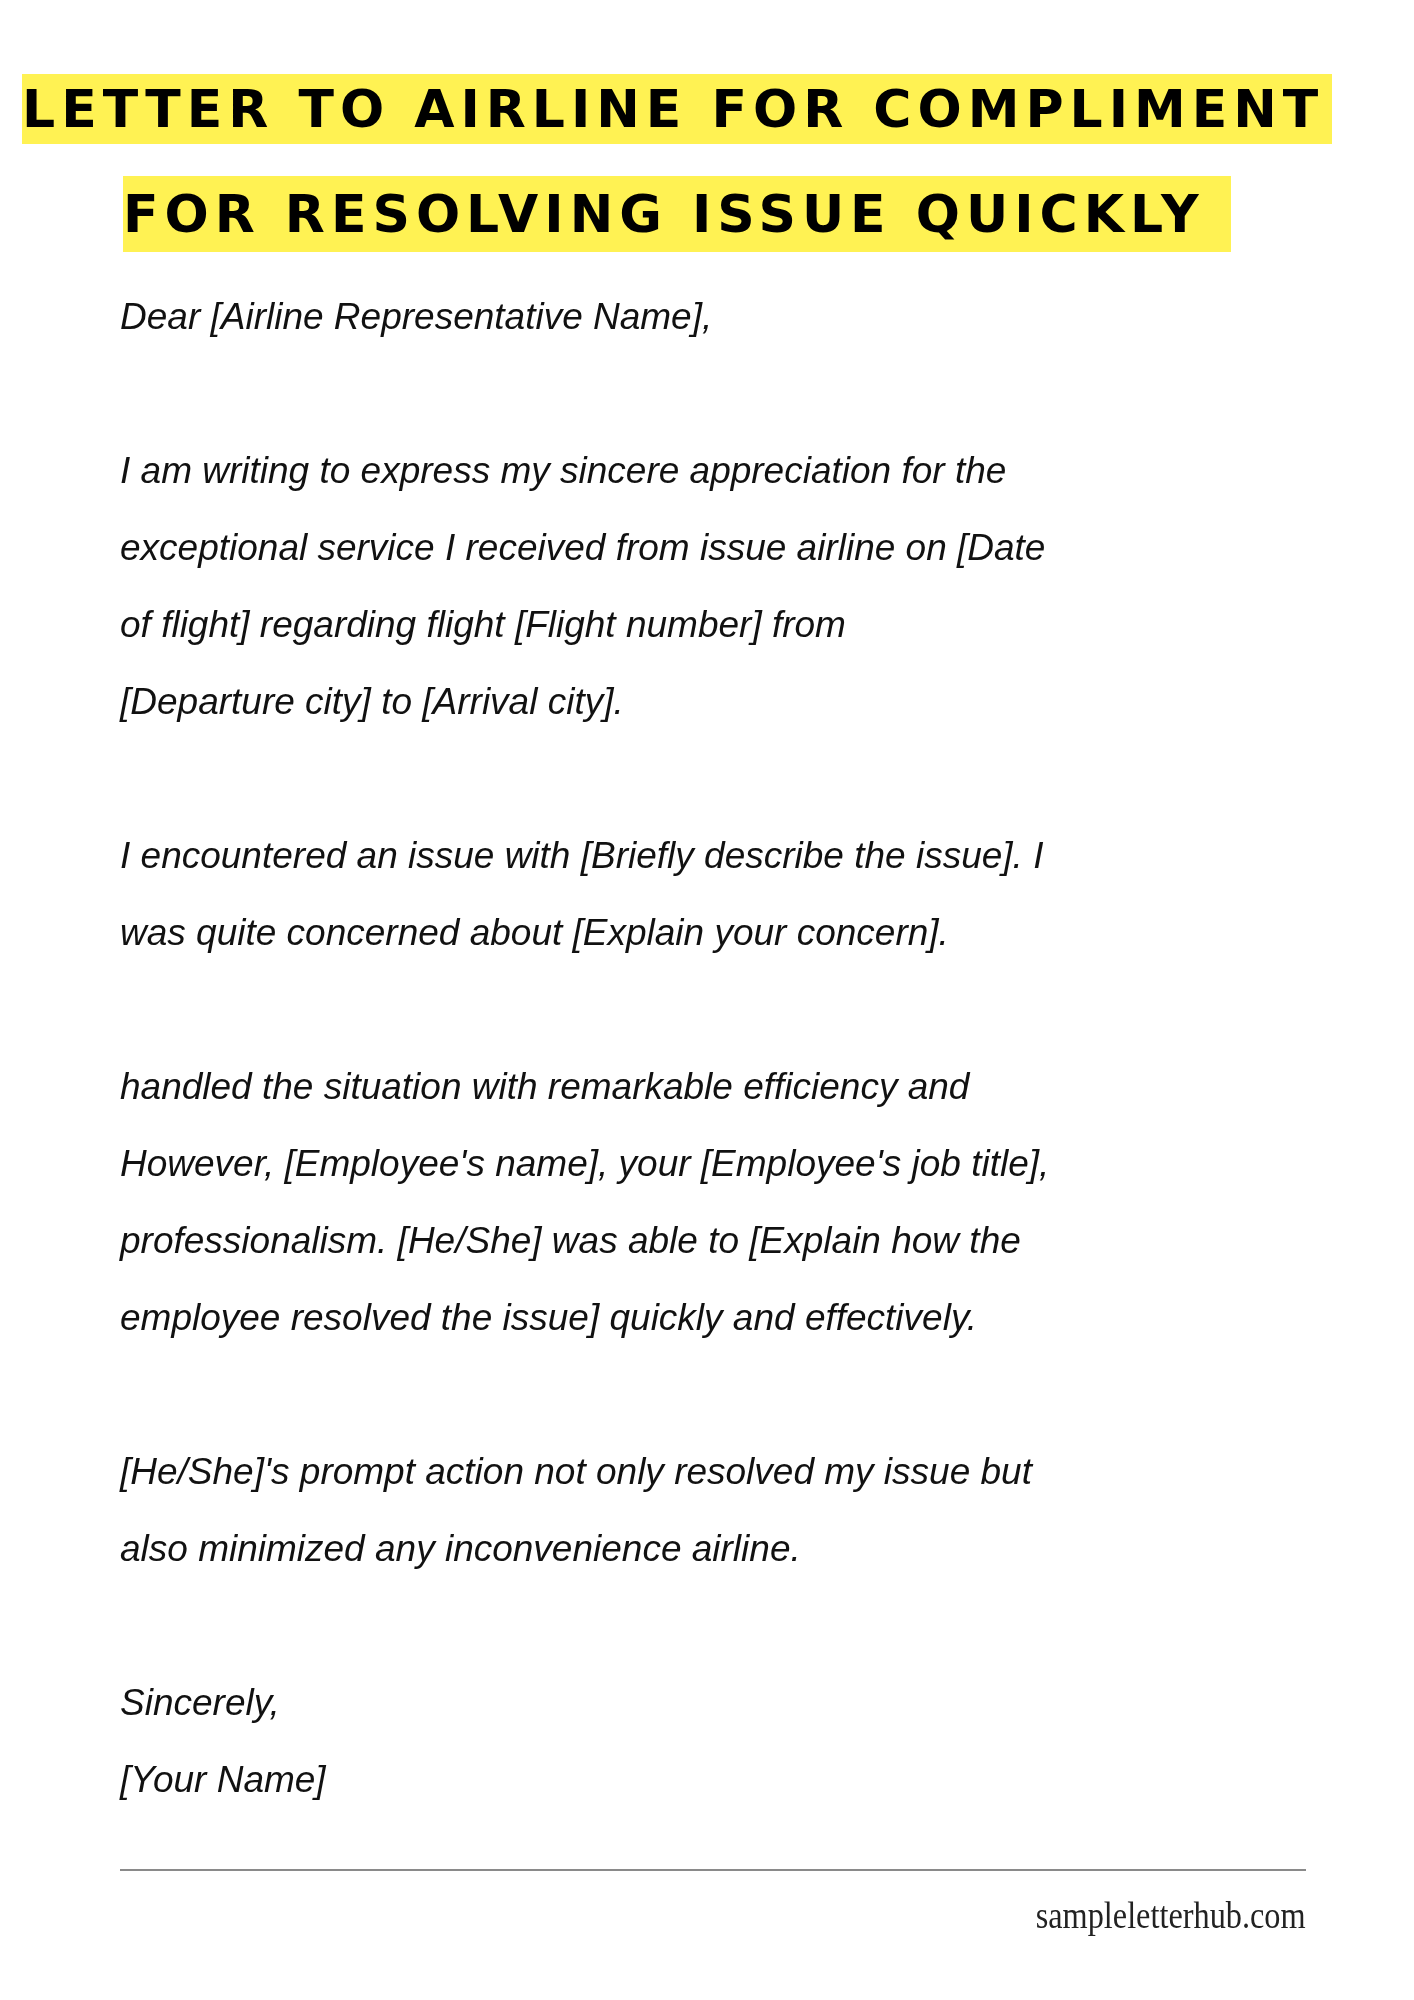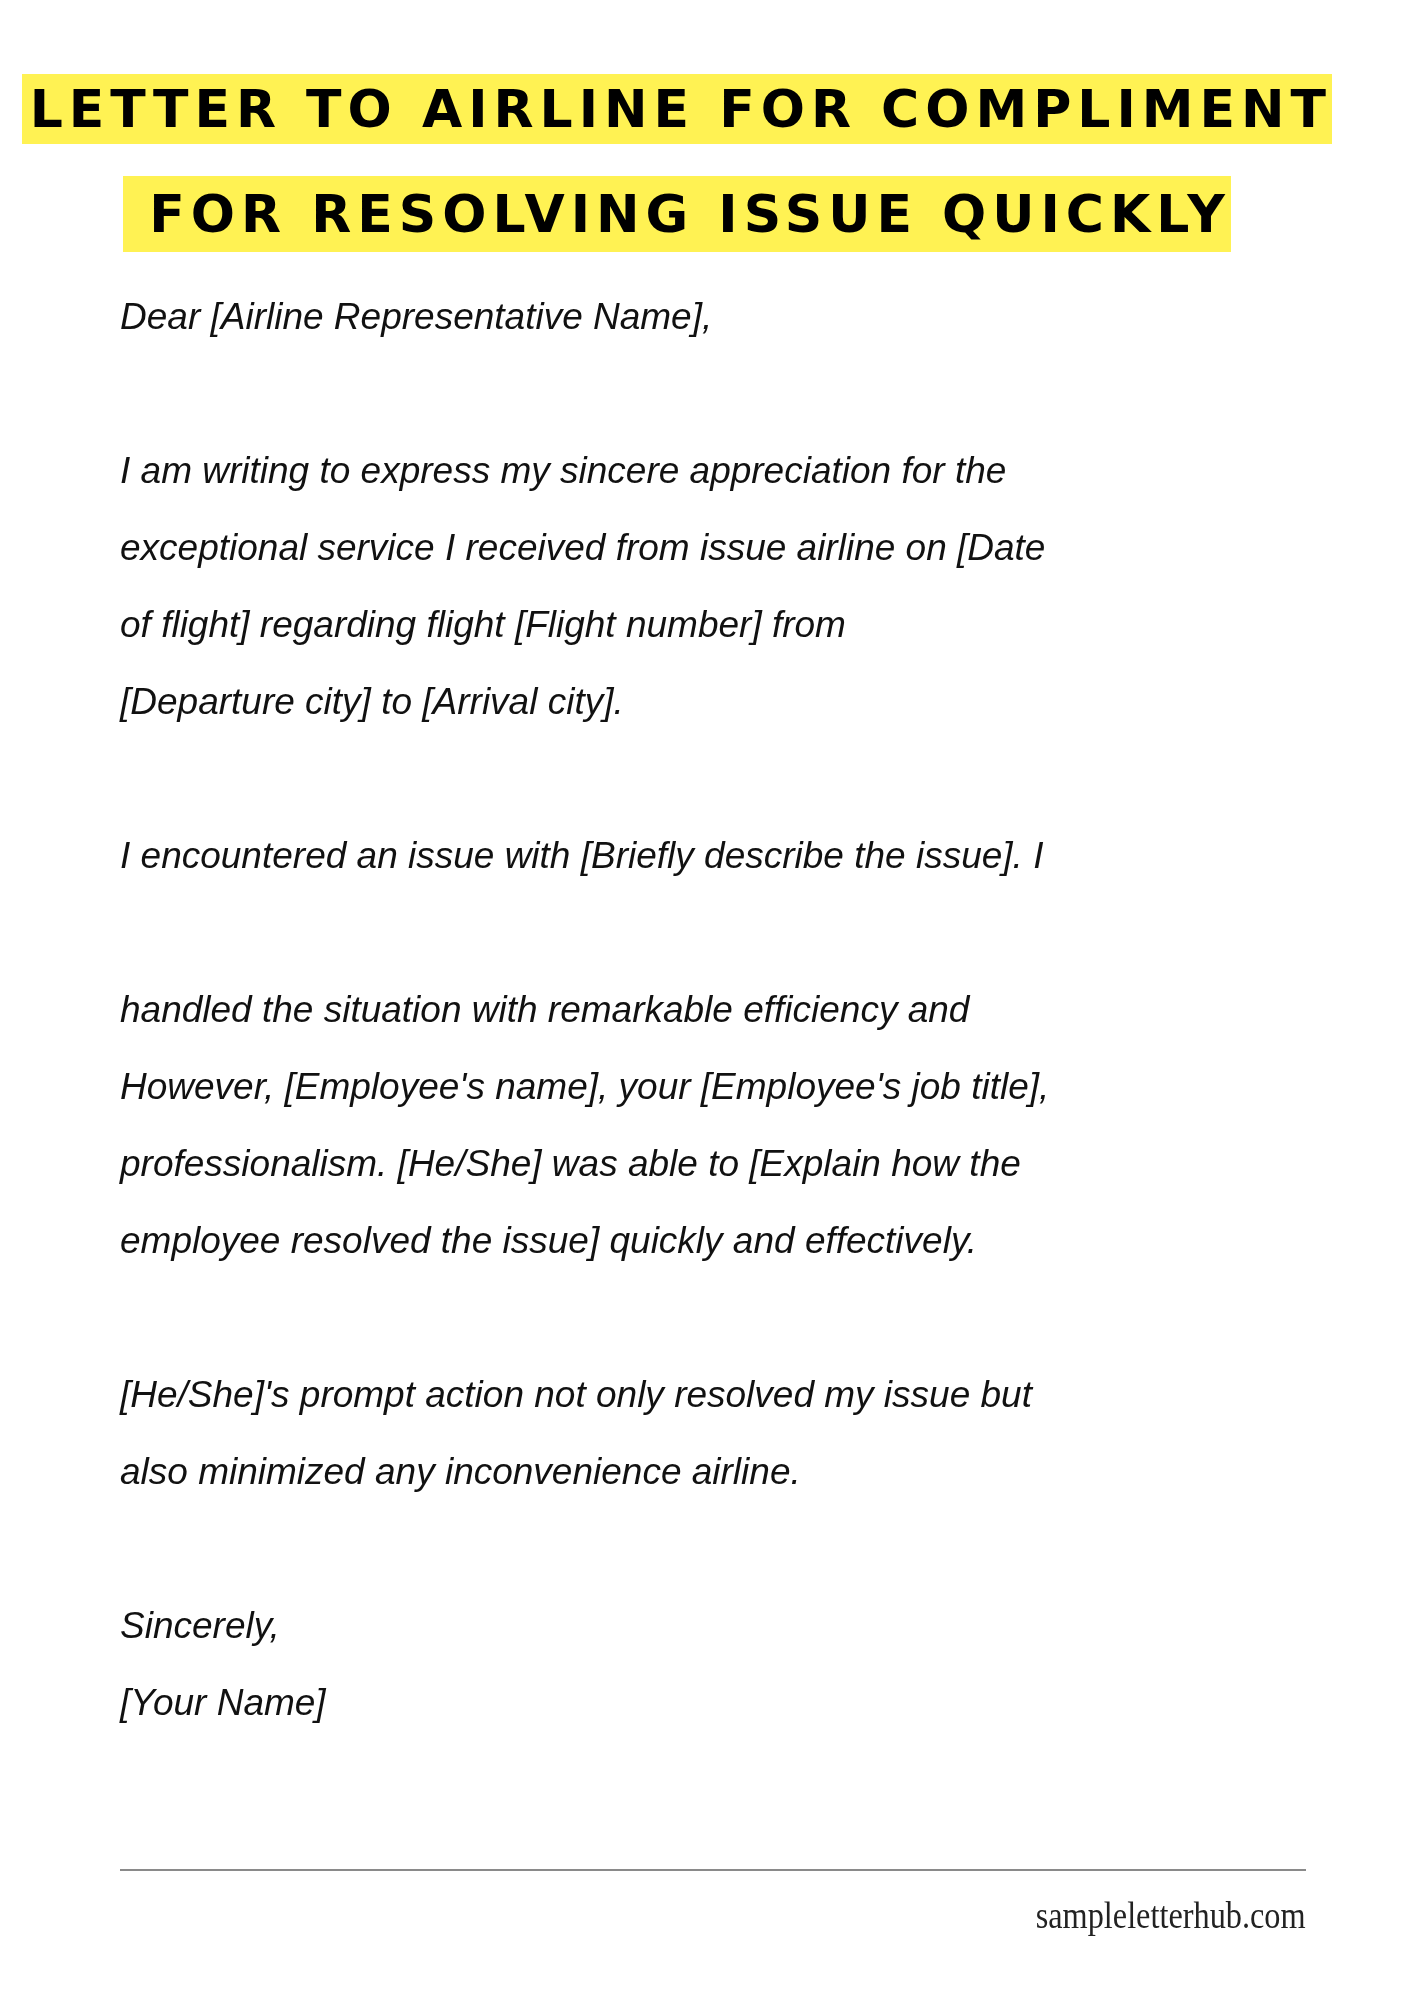--- a/index.html
+++ b/index.html
@@ -1,17 +1,17 @@
 <!DOCTYPE html>
 <html><head>
 <meta charset="utf-8">
 <style>
   html, body { margin:0; padding:0; background:#ffffff; }
   body { width:1414px; height:2000px; position:relative; overflow:hidden; font-family:"Liberation Sans", sans-serif; color:#111; }
-  .title-line { position:absolute; background:#FFF253; font-family:"DejaVu Sans", sans-serif; font-weight:bold; font-size:52px; letter-spacing:6px; color:#000; white-space:nowrap; text-align:right; line-height:70px; }
+  .title-line { position:absolute; background:#FFF253; font-family:"DejaVu Sans", sans-serif; font-weight:bold; font-size:52px; letter-spacing:6px; color:#000; white-space:nowrap; text-align:left; line-height:70px; }
   #t1 { left:22px; top:74px; width:1310px; height:70px; }
   #t2 { left:123px; top:144px; width:1108px; height:76px; line-height:76px;margin-top:32px; }
   .body-text { position:absolute; left:120px; top:278px; width:1260px; font-family:"Liberation Sans", sans-serif; font-size:37px; line-height:77px; color:#111; }
   .line { display:block; height:77px; white-space:nowrap;font-style:italic; }
   .divider { position:absolute; left:120px; top:1869px; width:1186px; height:2px; background:#8a8a8a; }
   .footer { position:absolute; right:108px; top:1893px; font-family:"Liberation Serif", serif; font-size:38px; color:#222; transform:scaleX(0.85); transform-origin:right center; white-space:nowrap; }
 </style>
 </head>
 <body>
 
@@ -20,20 +20,21 @@
 
 <div class="body-text">
   <span class="line">Dear [Airline Representative Name],</span>
   <span class="line"></span>
   <span class="line">I am writing to express my sincere appreciation for the</span>
   <span class="line">exceptional service I received from issue airline on [Date</span>
   <span class="line">of flight] regarding flight [Flight number] from</span>
   <span class="line">[Departure city] to [Arrival city].</span>
   <span class="line"></span>
   <span class="line">I encountered an issue with [Briefly describe the issue]. I</span>
+  <span class="line">was quite concerned about [Explain your concern].</span>
   <span class="line"></span>
   <span class="line">handled the situation with remarkable efficiency and</span>
   <span class="line">However, [Employee's name], your [Employee's job title],</span>
   <span class="line">professionalism. [He/She] was able to [Explain how the</span>
   <span class="line">employee resolved the issue] quickly and effectively.</span>
   <span class="line"></span>
   <span class="line">[He/She]'s prompt action not only resolved my issue but</span>
   <span class="line">also minimized any inconvenience airline.</span>
   <span class="line"></span>
   <span class="line">Sincerely,</span>

